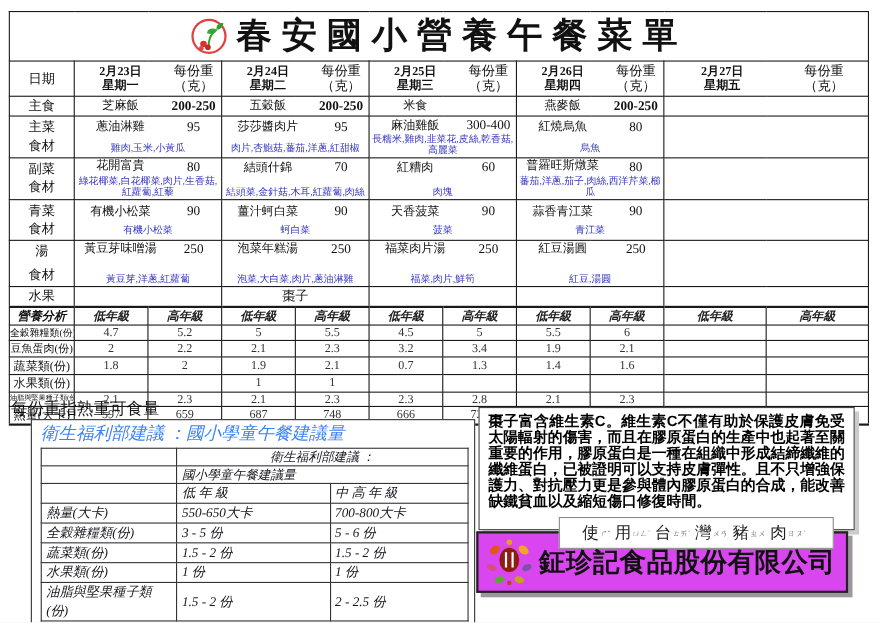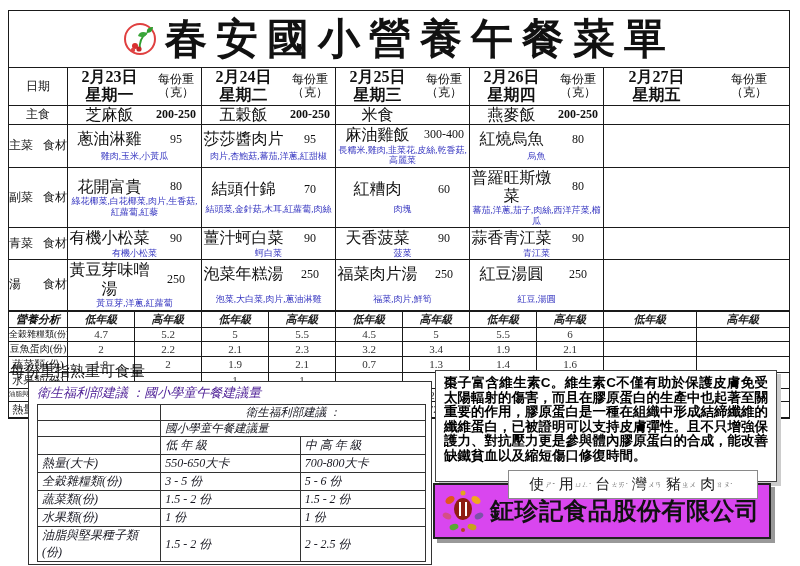--- a/index.html
+++ b/index.html
@@ -5,50 +5,50 @@
   html,body{margin:0;padding:0;background:#f2f2f2;}
   .page{position:relative;width:800px;height:566px;background:#ffffff;overflow:hidden;
         font-family:"Liberation Serif", serif;color:#111;}
   
   table.menu{border-collapse:collapse;position:absolute;left:8px;top:10px;width:781px;table-layout:fixed;}
   table.menu td{border:1px solid #1a1a1a;padding:0;vertical-align:middle;overflow:hidden;}
   tr.r-title{height:40px;} tr.r-date{height:32px;} tr.r-staple{height:16px;margin-left:24px;}
   tr.r-main{height:34px;} tr.r-side{height:37px;} tr.r-veg{height:32px;} tr.r-soup{height:42px;}
   tr.r-fruit{height:14px;} tr.r-nhead{height:16px;} tr.r-n{height:13px;} tr.r-cal{height:16px;}
   .titlewrap{display:flex;align-items:center;justify-content:center;gap:8px;}
-  .title-text{font-size:42px;font-weight:bold;letter-spacing:9px;white-space:nowrap;}
+  .title-text{font-size:32px;font-weight:bold;letter-spacing:9px;white-space:nowrap;}
   .logo{display:inline-flex;}
   td.lbl{text-align:center;font-size:12px;}
   .flex{display:flex;align-items:center;width:100%;}
-  .name{flex:1;text-align:center;font-size:16px;line-height:1.15;}
+  .name{flex:1;text-align:center;font-size:11px;line-height:1.15;}
   .wt{width:50px;text-align:center;font-size:12px;line-height:1.15;}
   td.fri .wt{width:80px;}
   .bold{font-weight:bold;}
   .vcol{display:flex;flex-direction:column;justify-content:space-between;padding:1px 0;}
   tr.r-main .vcol,tr.r-main .lblcol{min-height:31px;}
   tr.r-side .vcol,tr.r-side .lblcol{min-height:34px;}
   tr.r-veg .vcol,tr.r-veg .lblcol{min-height:29px;}
   tr.r-soup .vcol,tr.r-soup .lblcol{min-height:39px;}
-  .lblcol{display:flex;flex-direction:row;justify-content:space-between;align-items:center;
+  .lblcol{display:flex;flex-direction:column;justify-content:space-between;align-items:center;
           font-size:12px;padding:1px 0;}
   .ing{color:#3535c0;font-size:9px;line-height:10.5px;text-align:center;padding:0 2px;}
   .fruitcell{text-align:center;font-size:12px;}
   td.grade{font-size:11px;font-weight:bold;font-style:italic;text-align:center;color:#222;}
   td.nval{font-size:11px;text-align:center;color:#333;}
   .nhdr{font-size:11px;font-weight:bold;font-style:italic;}
   td.n9 .nlab{font-size:9px;white-space:nowrap;}
   td.n10 .nlab{font-size:10px;white-space:nowrap;}
   td.n11 .nlab{font-size:11px;white-space:nowrap;}
   td.n6 .nlab{font-size:6.5px;white-space:nowrap;}
   tr.r-nhead td{border-top:2px solid #1a1a1a;}
   tr.r-cal td{border-top:1.5px solid #1a1a1a;border-bottom:2px solid #1a1a1a;}
   
   .serving-note{position:absolute;left:10px;top:362px;font-size:15px;}
   .guide-box{position:absolute;left:28px;top:381px;width:402px;border:1px solid #333;background:#fff;}
-  .guide-caption{font-style:italic;font-size:13px;padding:2px 0 1px 8px;color:#4c1d95;}
+  .guide-caption{font-style:italic;font-size:16px;padding:2px 0 1px 8px;color:#3b82f6;}
   table.guide{border-collapse:collapse;margin:1px 5px 2px 8px;table-layout:fixed;}
   table.guide td{border:1px solid #333;font-style:italic;font-size:11.5px;padding:0 4px;color:#16161f;overflow:hidden;}
   tr.g-cap td{height:13px;}
   tr.g-row td{height:15px;font-size:12px;}
   .gc-center{text-align:center;}
   
   .vitamin-box{position:absolute;left:435px;top:370px;width:324px;min-height:100px;border:1px solid #444;
                background:#fff;box-shadow:4px 4px 0 #cccccc;padding:5px 8px;
                font-family:"Liberation Sans", sans-serif;font-weight:bold;font-size:13.5px;line-height:14.5px;
                text-align:justify;color:#000;}
@@ -403,20 +403,30 @@
           <td class="fri" colspan="2">
             <div class="vcol">
               <div class="flex">
                 <div class="name"></div>
                 <div class="wt"></div>
               </div>
               <div class="ing"></div>
             </div>
           </td>
         </tr>
+        <tr class="r-fruit">
+          <td class="lbl">
+            <div>水果</div>
+          </td>
+          <td class="fruitcell" colspan="2"></td>
+          <td class="fruitcell" colspan="2">棗子</td>
+          <td class="fruitcell" colspan="2"></td>
+          <td class="fruitcell" colspan="2"></td>
+          <td class="fruitcell fri" colspan="2"></td>
+        </tr>
         <tr class="r-nhead">
           <td class="lbl">
             <div class="nhdr">營養分析</div>
           </td>
           <td class="grade">低年級</td>
           <td class="grade">高年級</td>
           <td class="grade">低年級</td>
           <td class="grade">高年級</td>
           <td class="grade">低年級</td>
           <td class="grade">高年級</td>

